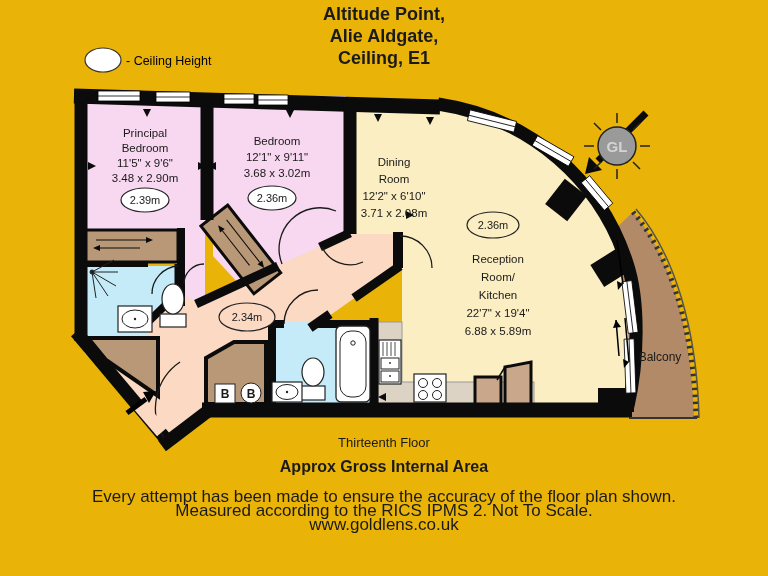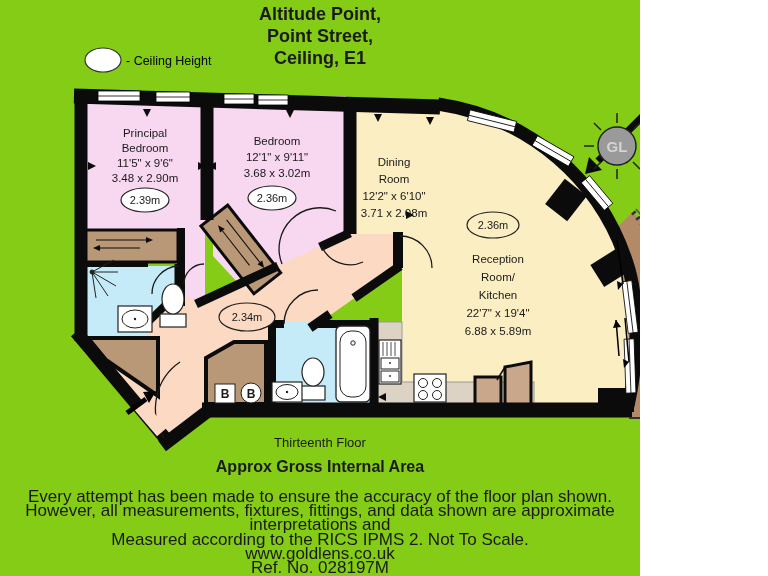--- a/index.html
+++ b/index.html
@@ -1,16 +1,16 @@
 <!DOCTYPE html>
 <html><head>
 <meta charset="utf-8">
 <style>
   html,body{margin:0;padding:0;background:#fff;}
-  .page{position:relative;width:640px;height:576px;background:#84cc16;
+  .page{position:relative;width:768px;height:576px;background:#eab308;
         font-family:"Liberation Sans",sans-serif;color:#1a1a1a;overflow:hidden;}
   .title-block{position:absolute;top:3px;left:0;right:0;text-align:center;
         font-size:18px;font-weight:600;line-height:22px;}
   .plan-svg{position:absolute;left:0;top:0;}
   .floor-label{position:absolute;top:435px;left:0;right:0;text-align:center;font-size:13px;}
   .area-row{position:absolute;top:458px;left:0;right:0;display:flex;
         justify-content:center;gap:32px;font-size:16px;font-weight:700;}
   .disclaimer-block{position:absolute;top:490px;left:0;right:0;text-align:center;
         font-size:17px;line-height:14.2px;}
   svg{font-family:"Liberation Sans",sans-serif;}
@@ -19,21 +19,21 @@
   .balcony-label{font-size:12px;fill:#1a1a1a;}
   .b-label{font-size:12px;font-weight:600;fill:#1a1a1a;}
 </style>
 </head>
 <body>
 
 <div class="page">
 
   <div class="title-block">
     <div>Altitude Point,</div>
-    <div>Point Street,</div>
+    <div>Alie Aldgate,</div>
     <div>Ceiling, E1</div>
   </div>
 
   <svg class="plan-svg" width="768" height="576" viewBox="0 0 768 576">
 
     <g>
       <ellipse cx="103" cy="60" rx="18" ry="12" fill="#fff" stroke="#333" stroke-width="1.2"></ellipse>
       <text x="126" y="65" font-size="12.5">- Ceiling Height</text>
     </g>
 
@@ -287,19 +287,17 @@
   </svg>
 
   <div class="floor-label">Thirteenth Floor</div>
 
   <div class="area-row">
     <span>Approx Gross Internal Area</span>
   </div>
 
   <div class="disclaimer-block">
     <div>Every attempt has been made to ensure the accuracy of the floor plan shown.</div>
-    <div>However, all measurements, fixtures, fittings, and data shown are approximate interpretations and</div>
     <div>Measured according to the RICS IPMS 2. Not To Scale.</div>
     <div>www.goldlens.co.uk</div>
-    <div>Ref. No. 028197M</div>
   </div>
 
 </div>
 
 </body></html>

